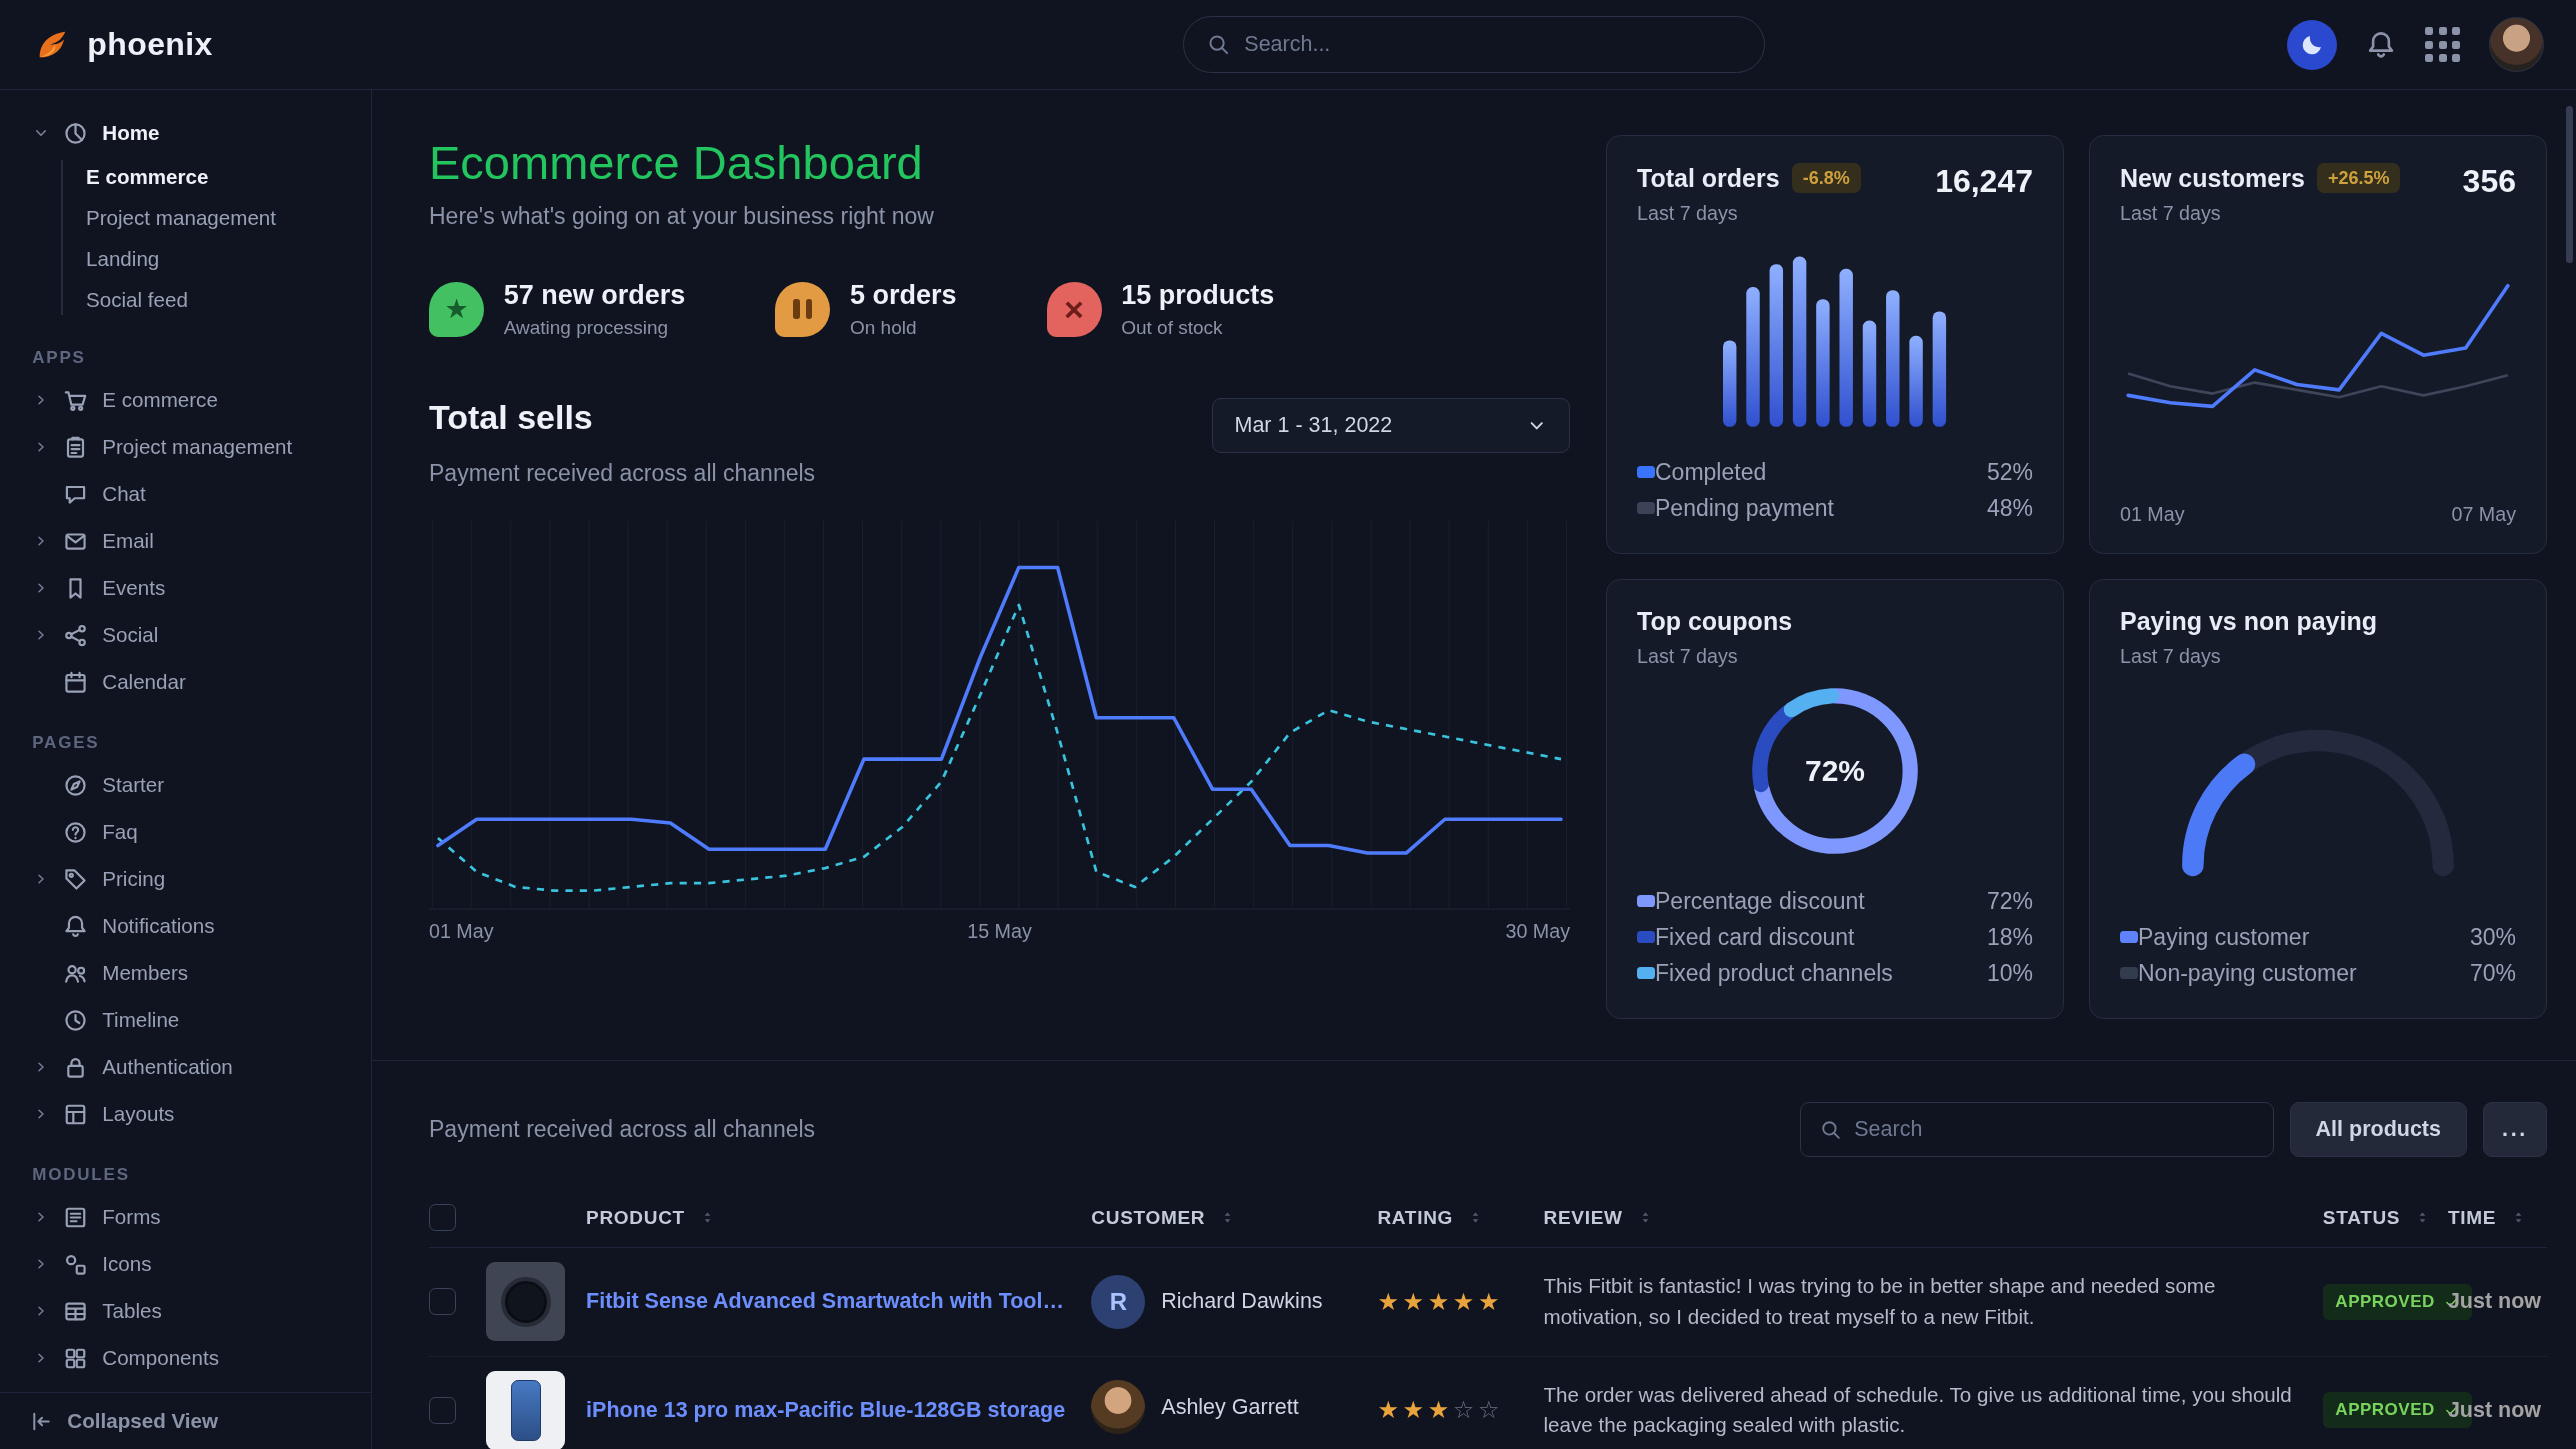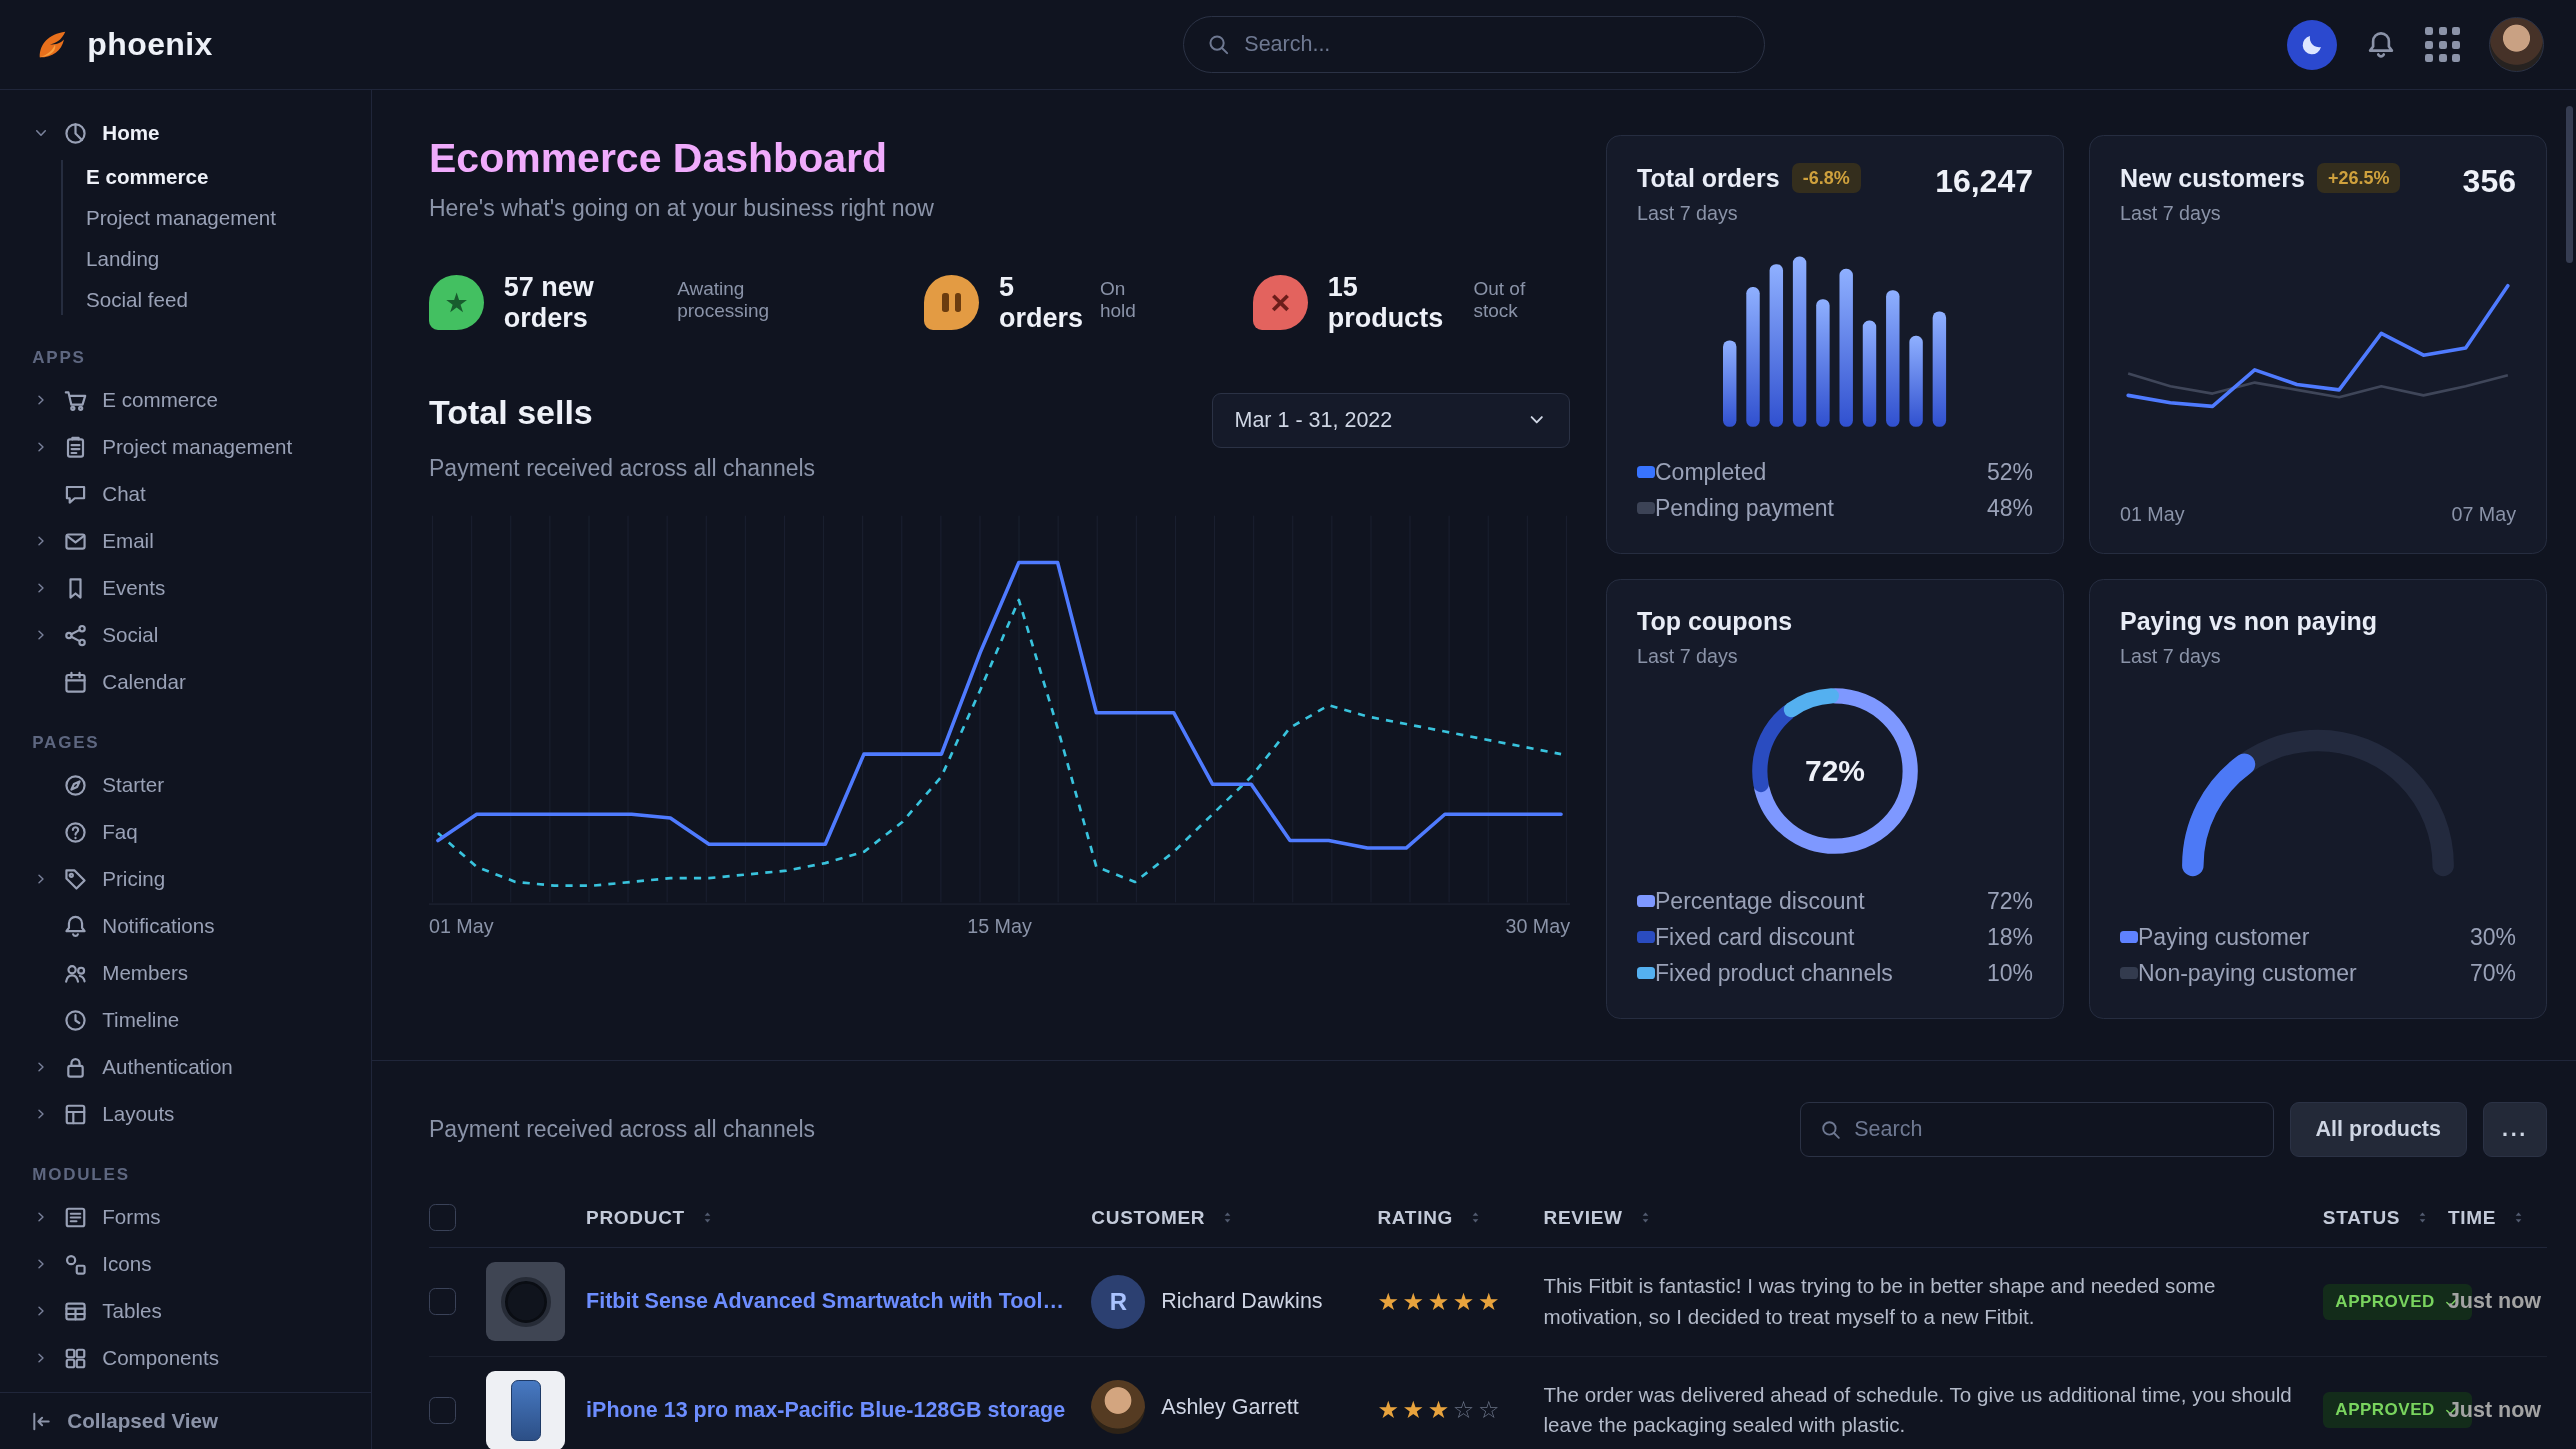--- a/index.html
+++ b/index.html
@@ -35,30 +35,30 @@
   .tree{position:relative;margin-left:36px;padding-left:25px;margin-bottom:3.6px}
   .tree:before{content:"";position:absolute;left:0;top:3.6px;bottom:5.4px;width:1.8px;background:#262d3f}
   .tree-item{height:41px;display:flex;align-items:center;color:#99a1b6;font-size:20.6px;font-weight:500;cursor:pointer}
   .tree-item.active{color:#eef1f8;font-weight:700}
   .section-label{font-size:17px;font-weight:700;letter-spacing:1.8px;color:#5e6780;margin:27px 0 9px 7.2px}
   .side-footer{border-top:0.9px solid var(--hairline);height:57px;display:flex;align-items:center;gap:14.3px;padding:0 30px;color:#8b93a8;font-size:20.6px;font-weight:600;cursor:pointer}
   
   .main{position:absolute;top:90px;left:372px;right:0;bottom:0;padding:45px 29px 0 57px;overflow:hidden}
   .top-grid{display:flex;gap:36px}
   .left-col{width:1141px;flex:0 0 auto}
-  .page-title{font-size:41px;font-weight:700;color:#f0abfc}
+  .page-title{font-size:47px;font-weight:400;color:#22c55e}
   .page-sub{font-size:23px;color:var(--muted);margin-top:12.5px}
   .stats-row{display:flex;gap:90px;margin-top:50px;align-items:center}
   .stat{display:flex;align-items:center;gap:19.7px}
   .stat-blob{width:55px;height:55px;border-radius:50% 50% 50% 9px;display:flex;align-items:center;justify-content:center;flex:0 0 55px}
   .stat-blob.green{background:#43c061;color:#185c2e;font-size:27px}
   .stat-blob.orange{background:#e39b43}
   .stat-blob.red{background:#e3635e;color:#6b1d1a;font-size:34px;font-weight:700}
   .pb{width:6.3px;height:19.7px;background:#6b3c0f;border-radius:2.7px;display:inline-block;margin:0 3.1px}
-  .stat-txt{display:flex;flex-direction:row}
+  .stat-txt{display:flex;flex-direction:column}
   .stat-value{font-size:27px;font-weight:700;color:#eef1f8}
   .stat-cap{font-size:19px;color:var(--muted);margin-top:6.3px}
   .ts-head{display:flex;justify-content:space-between;align-items:flex-start;margin-top:59px}
   .sec-title{font-size:34px;font-weight:700;color:#eef1f8}
   .sec-sub{font-size:23px;color:var(--muted);margin-top:23px}
   .date-select{display:flex;align-items:center;justify-content:space-between;width:358px;border:0.9px solid var(--border);border-radius:9px;height:55px;padding:0 21.5px;font-size:21.5px;color:#cfd6e4;background:var(--card);cursor:pointer}
   .ts-chart{margin-top:30px}
   .ts-labels{display:flex;justify-content:space-between;color:var(--muted);font-size:19.7px;margin-top:9px;width:1141px}
   
   .cards-grid{flex:1;display:grid;grid-template-columns:1fr 1fr;grid-template-rows:419px 440px;gap:25px}

